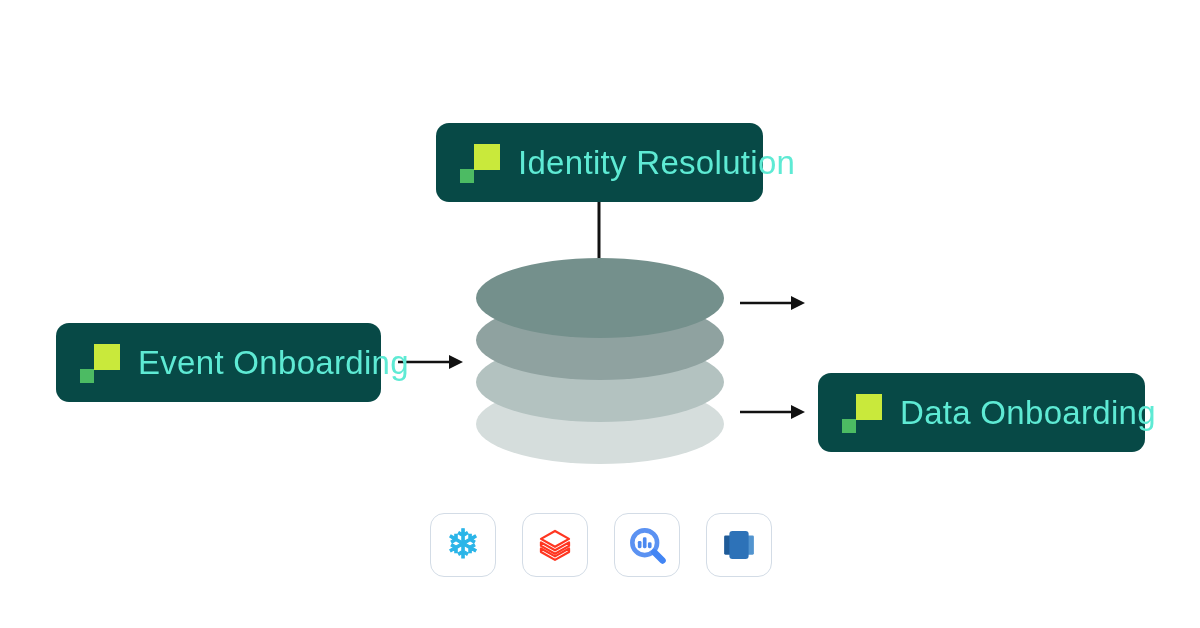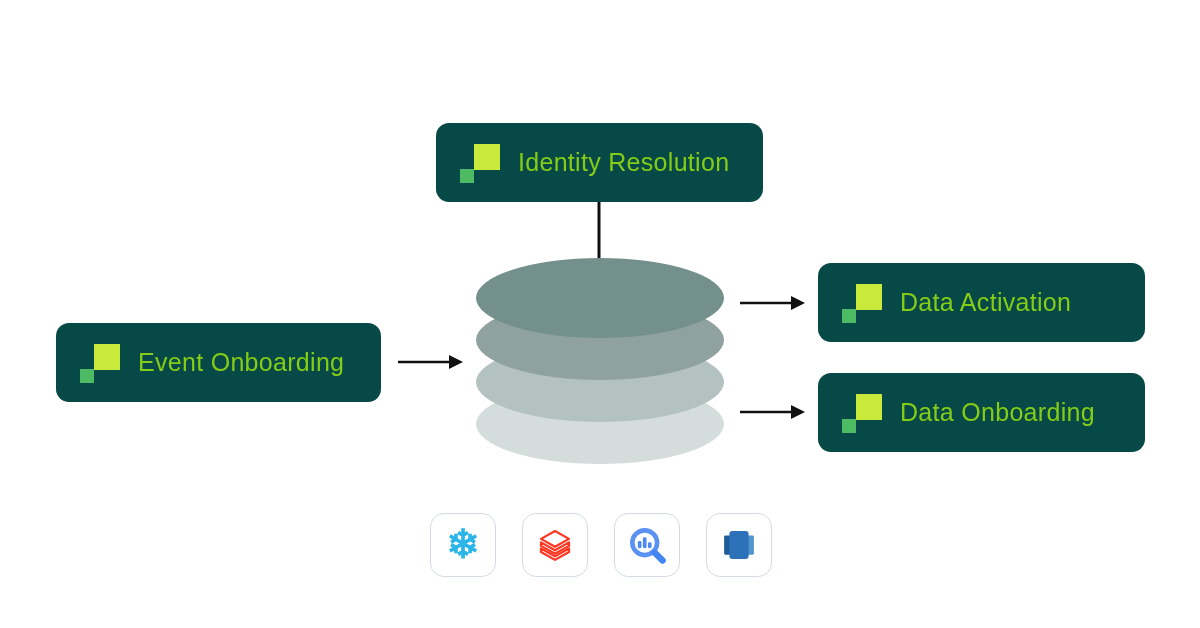--- a/index.html
+++ b/index.html
@@ -39,22 +39,22 @@
   .logo .sq-big {
     position: absolute; left: 14px; top: 1px;
     width: 26px; height: 26px; background: #c9e93b;
   }
   .logo .sq-small {
     position: absolute; left: 0; top: 26px;
     width: 14px; height: 14px; background: #4cbb63;
   }
 
   .node-label {
-    color: #84cc16;
-    font-size: 25px;
+    color: #5eead4;
+    font-size: 33px;
     font-weight: 500;
     letter-spacing: 0.3px;
     white-space: nowrap;
   }
 
   
   .layer {
     position: absolute;
     left: 476px;
     width: 248px;
@@ -136,27 +136,20 @@
   </div>
 
   <div class="node" id="node-event" style="background-color: rgb(7, 73, 70);">
     <div class="logo">
       <div class="sq-big" style="background-color: rgb(201, 233, 59);"></div>
       <div class="sq-small" style="background-color: rgb(76, 187, 99);"></div>
     </div>
     <span class="node-label">Event Onboarding</span>
   </div>
 
-  <div class="node" id="node-activation" style="background-color: rgb(7, 73, 70);">
-    <div class="logo">
-      <div class="sq-big" style="background-color: rgb(201, 233, 59);"></div>
-      <div class="sq-small" style="background-color: rgb(76, 187, 99);"></div>
-    </div>
-    <span class="node-label">Data Activation</span>
-  </div>
 
   <div class="node" id="node-onboarding" style="background-color: rgb(7, 73, 70);">
     <div class="logo">
       <div class="sq-big" style="background-color: rgb(201, 233, 59);"></div>
       <div class="sq-small" style="background-color: rgb(76, 187, 99);"></div>
     </div>
     <span class="node-label">Data Onboarding</span>
   </div>
 
   <div id="tiles">

